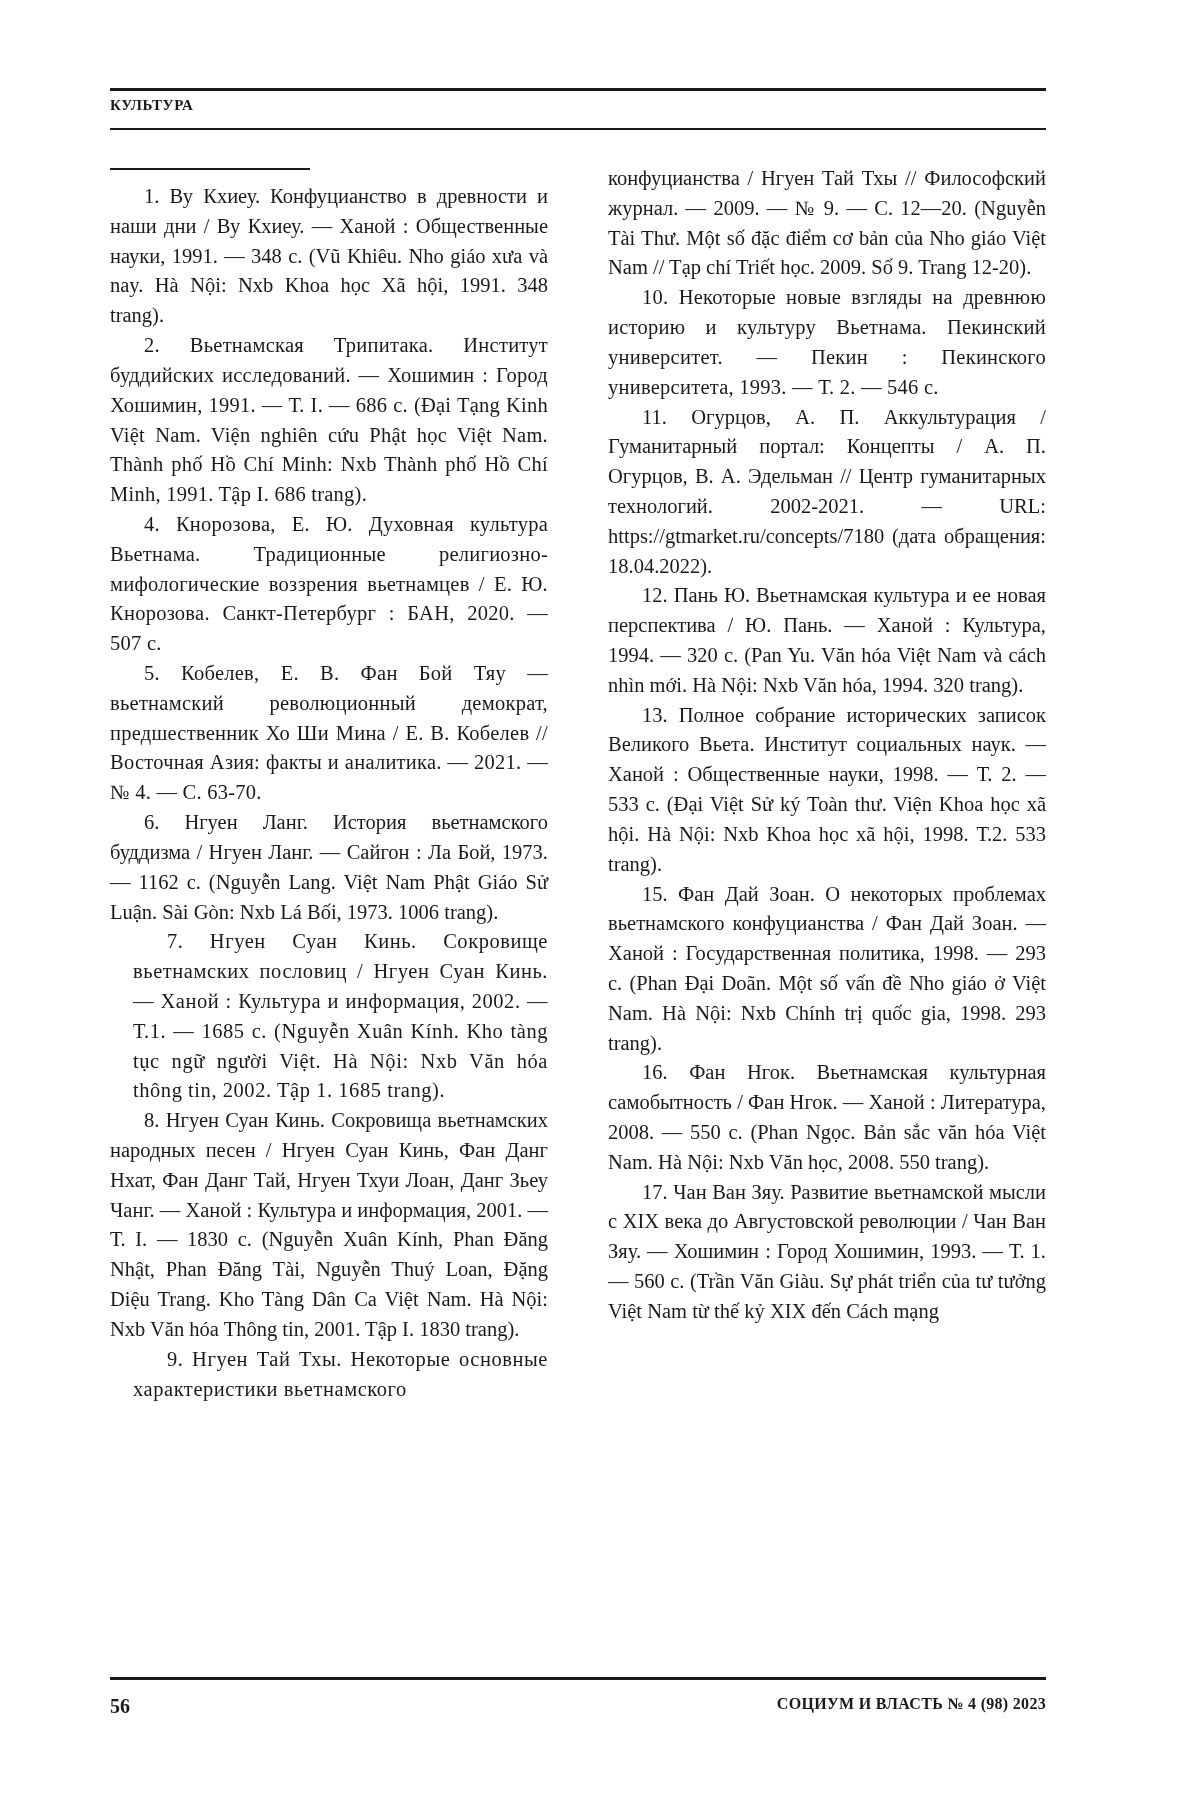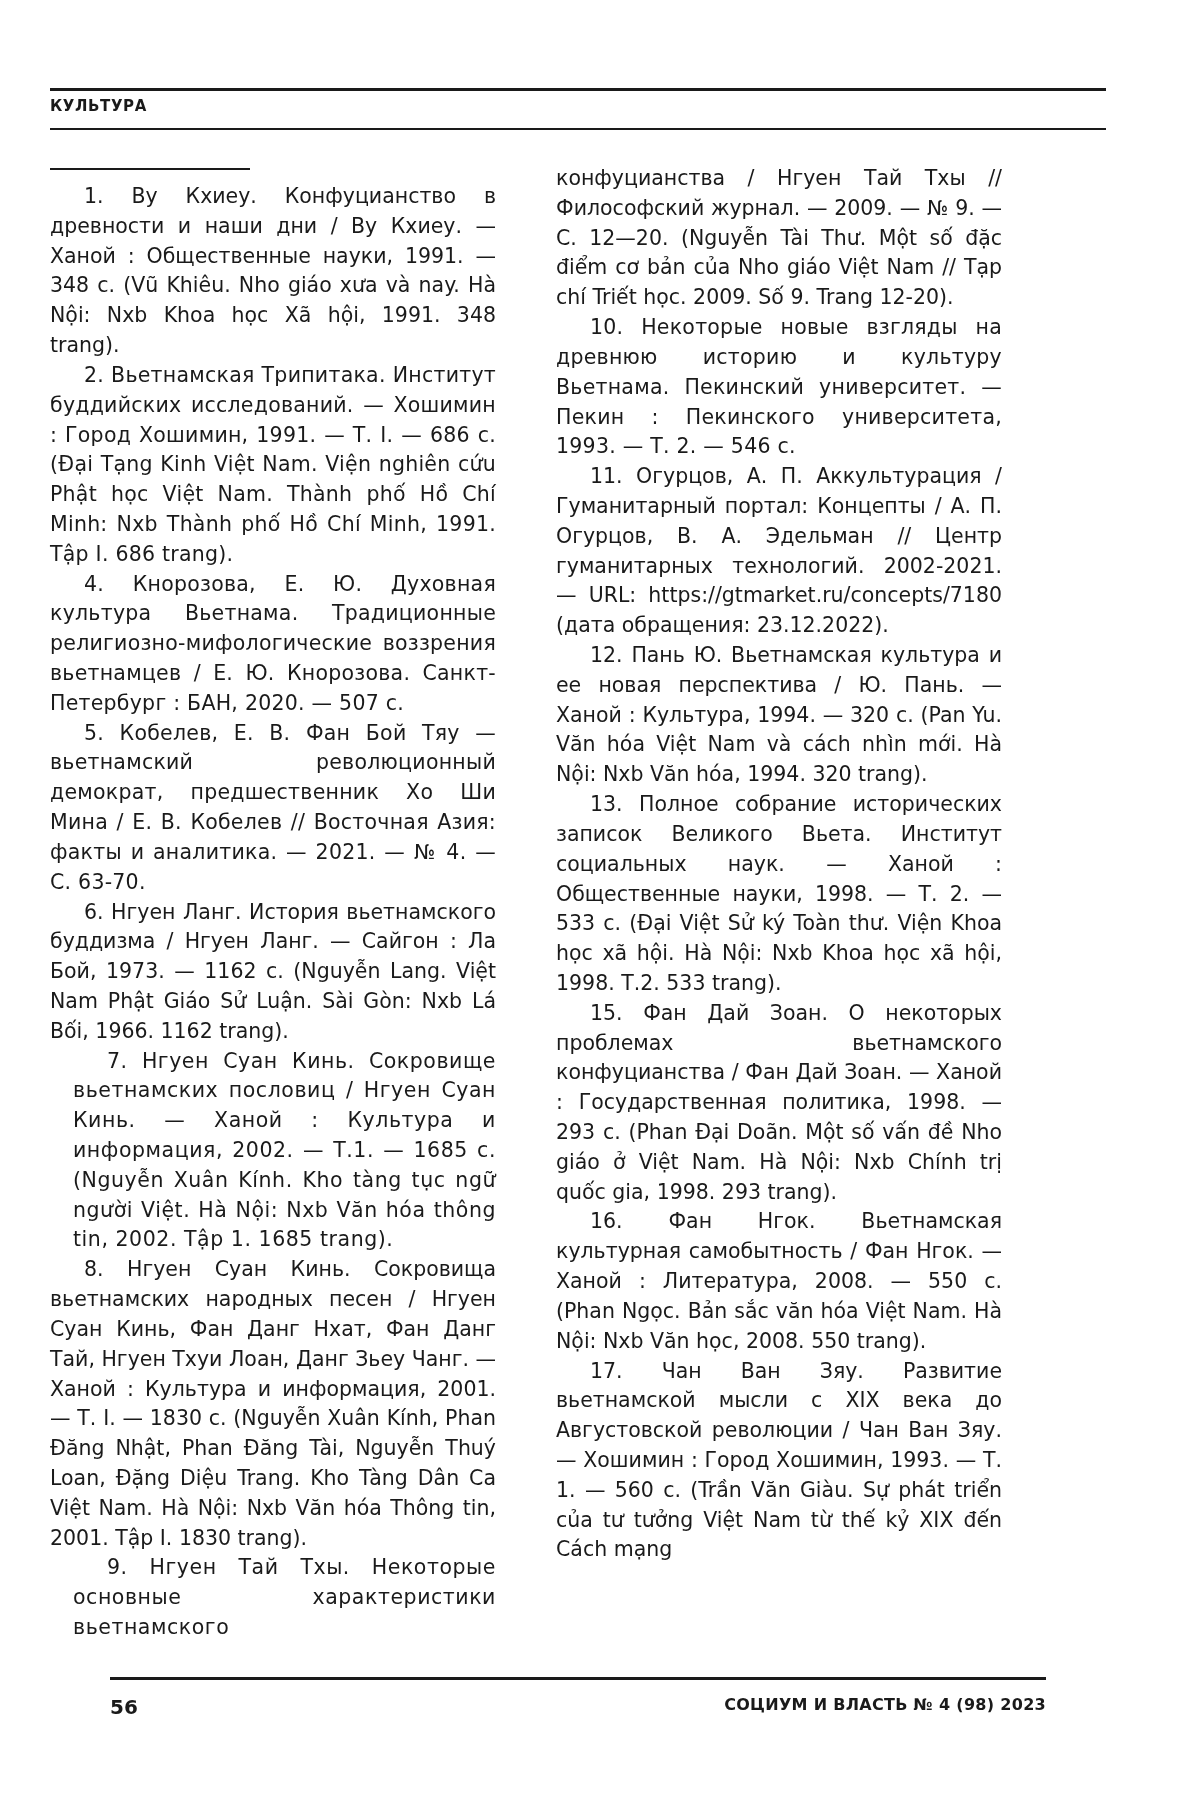--- a/index.html
+++ b/index.html
@@ -14,21 +14,22 @@
     color: #1a1a1a;
     position: relative;
     overflow: hidden;
   }
   .page {
     position: absolute;
     left: 0; top: 0;
     width: 1156px;
     height: 1797px;
     box-sizing: border-box;
-    padding: 0 50px;
+    padding: 0 110px;
+    font-family: Liberation Serif, serif;
   }
 
   
   .header {
     position: relative;
     margin-top: 88px;
     height: 42px;
   }
   .header .rule-top {
     position: absolute;
@@ -131,30 +132,30 @@
   </div>
 
   <div class="columns">
 
     <div class="col">
       <div class="footnote-rule"></div>
       <p class="ref">1. Ву Кхиеу. Конфуцианство в древности и наши дни / Ву Кхиеу. — Ханой : Общественные науки, 1991. — 348 с. (Vũ Khiêu. Nho giáo xưa và nay. Hà Nội: Nxb Khoa học Xã hội, 1991. 348 trang).</p>
       <p class="ref spaced-lite">2. Вьетнамская Трипитака. Институт буддийских исследований. — Хошимин : Город Хошимин, 1991. — Т. I. — 686 с. (Đại Tạng Kinh Việt Nam. Viện nghiên cứu Phật học Việt Nam. Thành phố Hồ Chí Minh: Nxb Thành phố Hồ Chí Minh, 1991. Tập I. 686 trang).</p>
       <p class="ref spaced-lite">4. Кнорозова, Е. Ю. Духовная культура Вьетнама. Традиционные религиозно-мифологические воззрения вьетнамцев / Е. Ю. Кнорозова. Санкт-Петербург : БАН, 2020. — 507 с.</p>
       <p class="ref spaced-lite">5. Кобелев, Е. В. Фан Бой Тяу — вьетнамский революционный демократ, предшественник Хо Ши Мина / Е. В. Кобелев // Восточная Азия: факты и аналитика. — 2021. — № 4. — С. 63-70.</p>
-      <p class="ref">6. Нгуен Ланг. История вьетнамского буддизма / Нгуен Ланг. — Сайгон : Ла Бой, 1973. — 1162 с. (Nguyễn Lang. Việt Nam Phật Giáo Sử Luận. Sài Gòn: Nxb Lá Bối, 1966. 1162 trang).</p>
+      <p class="ref">6. Нгуен Ланг. История вьетнамского буддизма / Нгуен Ланг. — Сайгон : Ла Бой, 1973. — 1162 с. (Nguyễn Lang. Việt Nam Phật Giáo Sử Luận. Sài Gòn: Nxb Lá Bối, 1973. 1006 trang).</p>
       <p class="ref spaced">7. Нгуен Суан Кинь. Сокровище вьетнамских пословиц / Нгуен Суан Кинь. — Ханой : Культура и информация, 2002. — Т.1. — 1685 с. (Nguyễn Xuân Kính. Kho tàng tục ngữ người Việt. Hà Nội: Nxb Văn hóa thông tin, 2002. Tập 1. 1685 trang).</p>
       <p class="ref">8. Нгуен Суан Кинь. Сокровища вьетнамских народных песен / Нгуен Суан Кинь, Фан Данг Нхат, Фан Данг Тай, Нгуен Тхуи Лоан, Данг Зьеу Чанг. — Ханой : Культура и информация, 2001. — Т. I. — 1830 с. (Nguyễn Xuân Kính, Phan Đăng Nhật, Phan Đăng Tài, Nguyễn Thuý Loan, Đặng Diệu Trang. Kho Tàng Dân Ca Việt Nam. Hà Nội: Nxb Văn hóa Thông tin, 2001. Tập I. 1830 trang).</p>
       <p class="ref spaced">9. Нгуен Тай Тхы. Некоторые основные характеристики вьетнамского</p>
     </div>
 
     <div class="col">
       <p class="ref" style="text-indent:0">конфуцианства / Нгуен Тай Тхы // Философский журнал. — 2009. — № 9. — С. 12—20. (Nguyễn Tài Thư. Một số đặc điểm cơ bản của Nho giáo Việt Nam // Tạp chí Triết học. 2009. Số 9. Trang 12-20).</p>
       <p class="ref spaced-lite">10. Некоторые новые взгляды на древнюю историю и культуру Вьетнама. Пекинский университет. — Пекин : Пекинского университета, 1993. — Т. 2. — 546 с.</p>
-      <p class="ref">11. Огурцов, А. П. Аккультурация / Гуманитарный портал: Концепты / А. П. Огурцов, В. А. Эдельман // Центр гуманитарных технологий. 2002-2021. — URL: https://gtmarket.ru/concepts/7180 (дата обращения: 23.12.2022).</p>
+      <p class="ref">11. Огурцов, А. П. Аккультурация / Гуманитарный портал: Концепты / А. П. Огурцов, В. А. Эдельман // Центр гуманитарных технологий. 2002-2021. — URL: https://gtmarket.ru/concepts/7180 (дата обращения: 18.04.2022).</p>
       <p class="ref">12. Пань Ю. Вьетнамская культура и ее новая перспектива / Ю. Пань. — Ханой : Культура, 1994. — 320 с. (Pan Yu. Văn hóa Việt Nam và cách nhìn mới. Hà Nội: Nxb Văn hóa, 1994. 320 trang).</p>
       <p class="ref">13. Полное собрание исторических записок Великого Вьета. Институт социальных наук. — Ханой : Общественные науки, 1998. — Т. 2. — 533 с. (Đại Việt Sử ký Toàn thư. Viện Khoa học xã hội. Hà Nội: Nxb Khoa học xã hội, 1998. Т.2. 533 trang).</p>
       <p class="ref">15. Фан Дай Зоан. О некоторых проблемах вьетнамского конфуцианства / Фан Дай Зоан. — Ханой : Государственная политика, 1998. — 293 с. (Phan Đại Doãn. Một số vấn đề Nho giáo ở Việt Nam. Hà Nội: Nxb Chính trị quốc gia, 1998. 293 trang).</p>
       <p class="ref">16. Фан Нгок. Вьетнамская культурная самобытность / Фан Нгок. — Ханой : Литература, 2008. — 550 с. (Phan Ngọc. Bản sắc văn hóa Việt Nam. Hà Nội: Nxb Văn học, 2008. 550 trang).</p>
       <p class="ref">17. Чан Ван Зяу. Развитие вьетнамской мысли с XIX века до Августовской революции / Чан Ван Зяу. — Хошимин : Город Хошимин, 1993. — Т. 1. — 560 с. (Trần Văn Giàu. Sự phát triển của tư tưởng Việt Nam từ thế kỷ XIX đến Cách mạng</p>
     </div>
 
   </div>
 
   <div class="footer">

